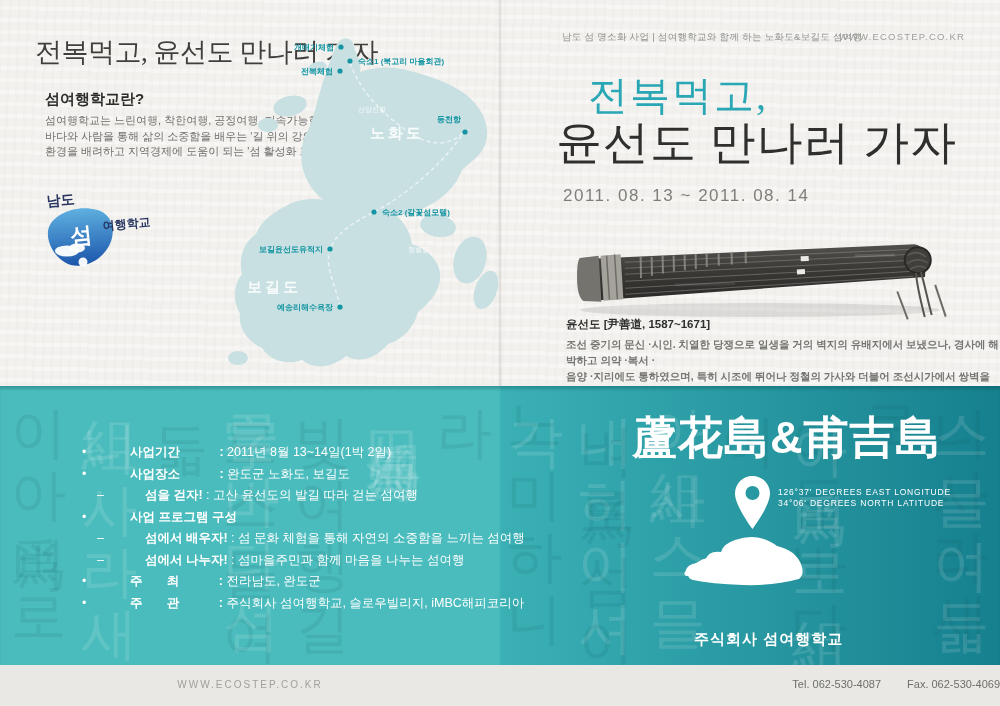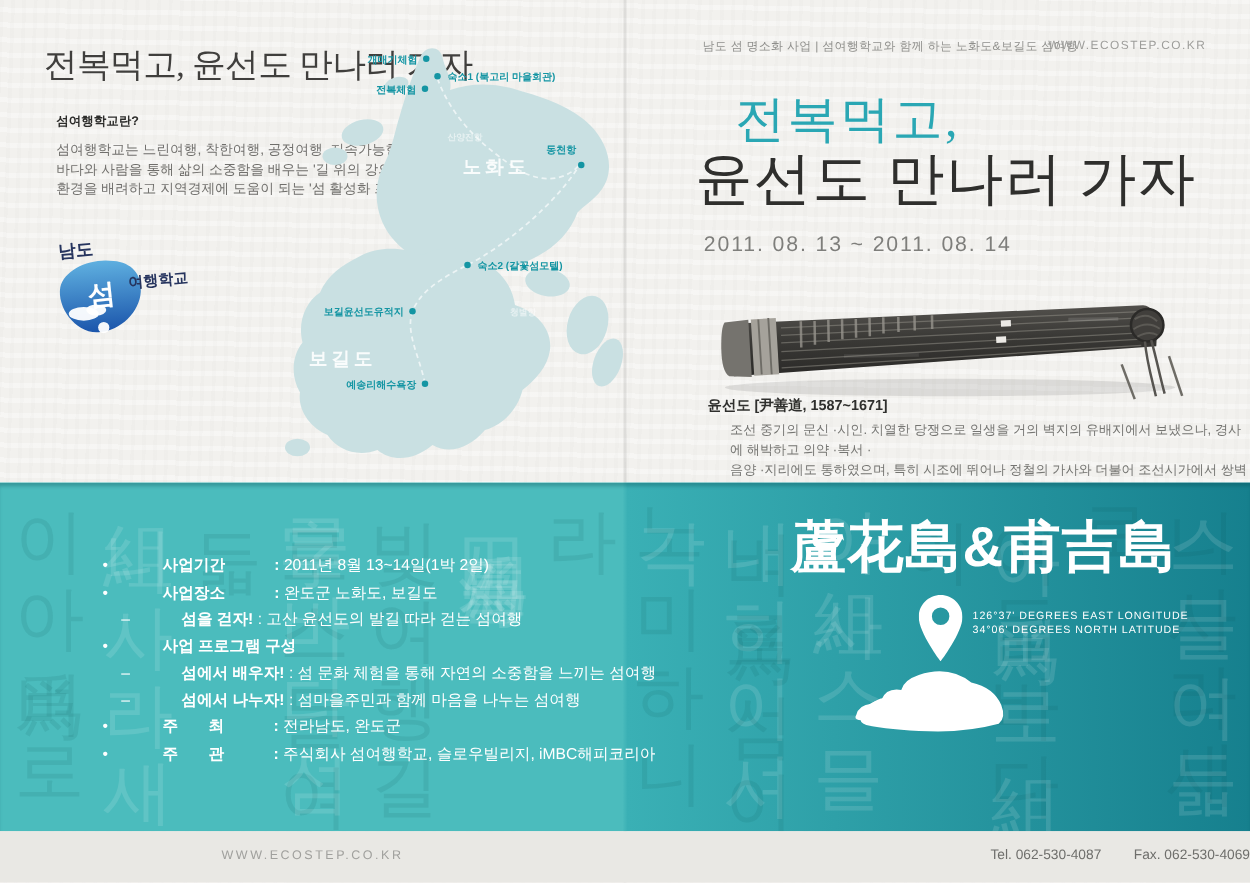--- a/index.html
+++ b/index.html
@@ -17,41 +17,41 @@
       repeating-linear-gradient(1deg, rgba(255,255,255,.35) 0 4px, rgba(0,0,0,0) 4px 12px),
       var(--paper);
   }
   .abs{position:absolute;}
   
   .fold{left:498px;top:0;width:4px;height:706px;
     background:linear-gradient(to right, rgba(0,0,0,0), rgba(60,60,60,.14), rgba(0,0,0,0));}
   
   .l-title{left:35px;top:34px;font-family:"Liberation Serif","DejaVu Serif",serif;
     font-size:27px;color:#403f3d;letter-spacing:-.5px;}
-  .about-h{left:45px;top:90px;font-size:10px;font-weight:bold;color:#2d2d2b;}
+  .about-h{left:45px;top:90px;font-size:15px;font-weight:bold;color:#2d2d2b;}
   .about{left:45px;top:113px;font-size:11px;color:#706f6c;line-height:15.5px;}
   
   .logo{left:35px;top:188px;width:140px;height:95px;}
   
   .map{left:190px;top:28px;width:312px;height:352px;}
   .map text{font-family:"Liberation Sans","DejaVu Sans",sans-serif;}
   .mk{font-size:8px;font-weight:bold;fill:var(--marker);}
   .isl-name{font-size:15px;font-weight:bold;fill:rgba(255,255,255,.88);letter-spacing:3px;}
   .faint{font-size:7px;fill:rgba(255,255,255,.55);font-weight:bold;}
   
   .r-header{left:562px;top:31px;font-size:9.5px;color:#8f8f8c;letter-spacing:.3px;}
   .r-url{left:740px;top:31px;width:225px;text-align:right;font-size:9.5px;color:#9d9d9a;letter-spacing:1.2px;}
   .r-t1{left:560px;top:68px;font-family:"Liberation Serif","DejaVu Serif",serif;
     font-size:40px;color:var(--accent-teal);letter-spacing:2px;margin-left:28px;}
   .r-t2{left:556px;top:112px;font-family:"Liberation Serif","DejaVu Serif",serif;
     font-size:46px;color:#2f2f2d;letter-spacing:1px;}
   .r-date{left:563px;top:186px;font-size:17px;color:#7e7e7b;letter-spacing:1.5px;}
   .instrument{left:555px;top:236px;width:412px;height:100px;}
   .cap-name{left:566px;top:317px;font-size:11.5px;font-weight:bold;color:#2f2f2d;}
-  .cap-body{left:584px;top:336px;font-size:10.5px;color:var(--gray-text);line-height:16px;}
+  .cap-body{left:566px;top:336px;font-size:10.5px;color:var(--gray-text);line-height:16px;font-weight:bold;}
   
   .band{left:0;top:386px;width:1000px;height:279px;overflow:hidden;
     background:linear-gradient(to right, var(--band-left) 0%, var(--band-left) 49.8%,
       var(--band-right-start) 50.2%, var(--band-right-end) 100%);
     box-shadow: inset 0 4px 3px -1px rgba(0,60,70,.28);}
   .wm-col{position:absolute;writing-mode:vertical-rl;text-orientation:upright;
     font-family:"Liberation Serif","DejaVu Serif",serif;font-size:56px;line-height:70px;
     letter-spacing:6px;user-select:none;}
   .wm-dark{color:rgba(10,75,80,.10);} .wm-light{color:rgba(255,255,255,.12);}
   .details{position:absolute;left:82px;top:56px;width:410px;color:#fff;font-size:12.5px;}
@@ -251,20 +251,21 @@
     <div>126°37' DEGREES EAST LONGITUDE</div>
     <div>34°06' DEGREES NORTH LATITUDE</div>
   </div>
 
   <svg class="isl-sil" viewBox="0 0 130 62">
     <path fill="#fff" d="M6,50 Q8,38 22,36 Q26,26 38,28 Q40,20 52,16 Q76,8 94,22
       Q112,26 118,40 Q122,50 116,55 Q90,62 60,61 Q28,60 10,56 Q4,54 6,50 Z"></path>
     <path fill="#fff" d="M2,48 Q4,40 14,39 Q22,32 30,36 Q34,44 28,50 Q14,54 4,52 Q0,51 2,48 Z"></path>
   </svg>
 
+  <div class="company">주식회사 섬여행학교</div>
 </div>
 
 <div class="abs footer">
   <div class="f-left">WWW.ECOSTEP.CO.KR</div>
   <div class="f-right">
     <span>Tel. 062-530-4087</span><span class="gap"></span><span>Fax. 062-530-4069</span>
   </div>
 </div>
 
 </body></html>

